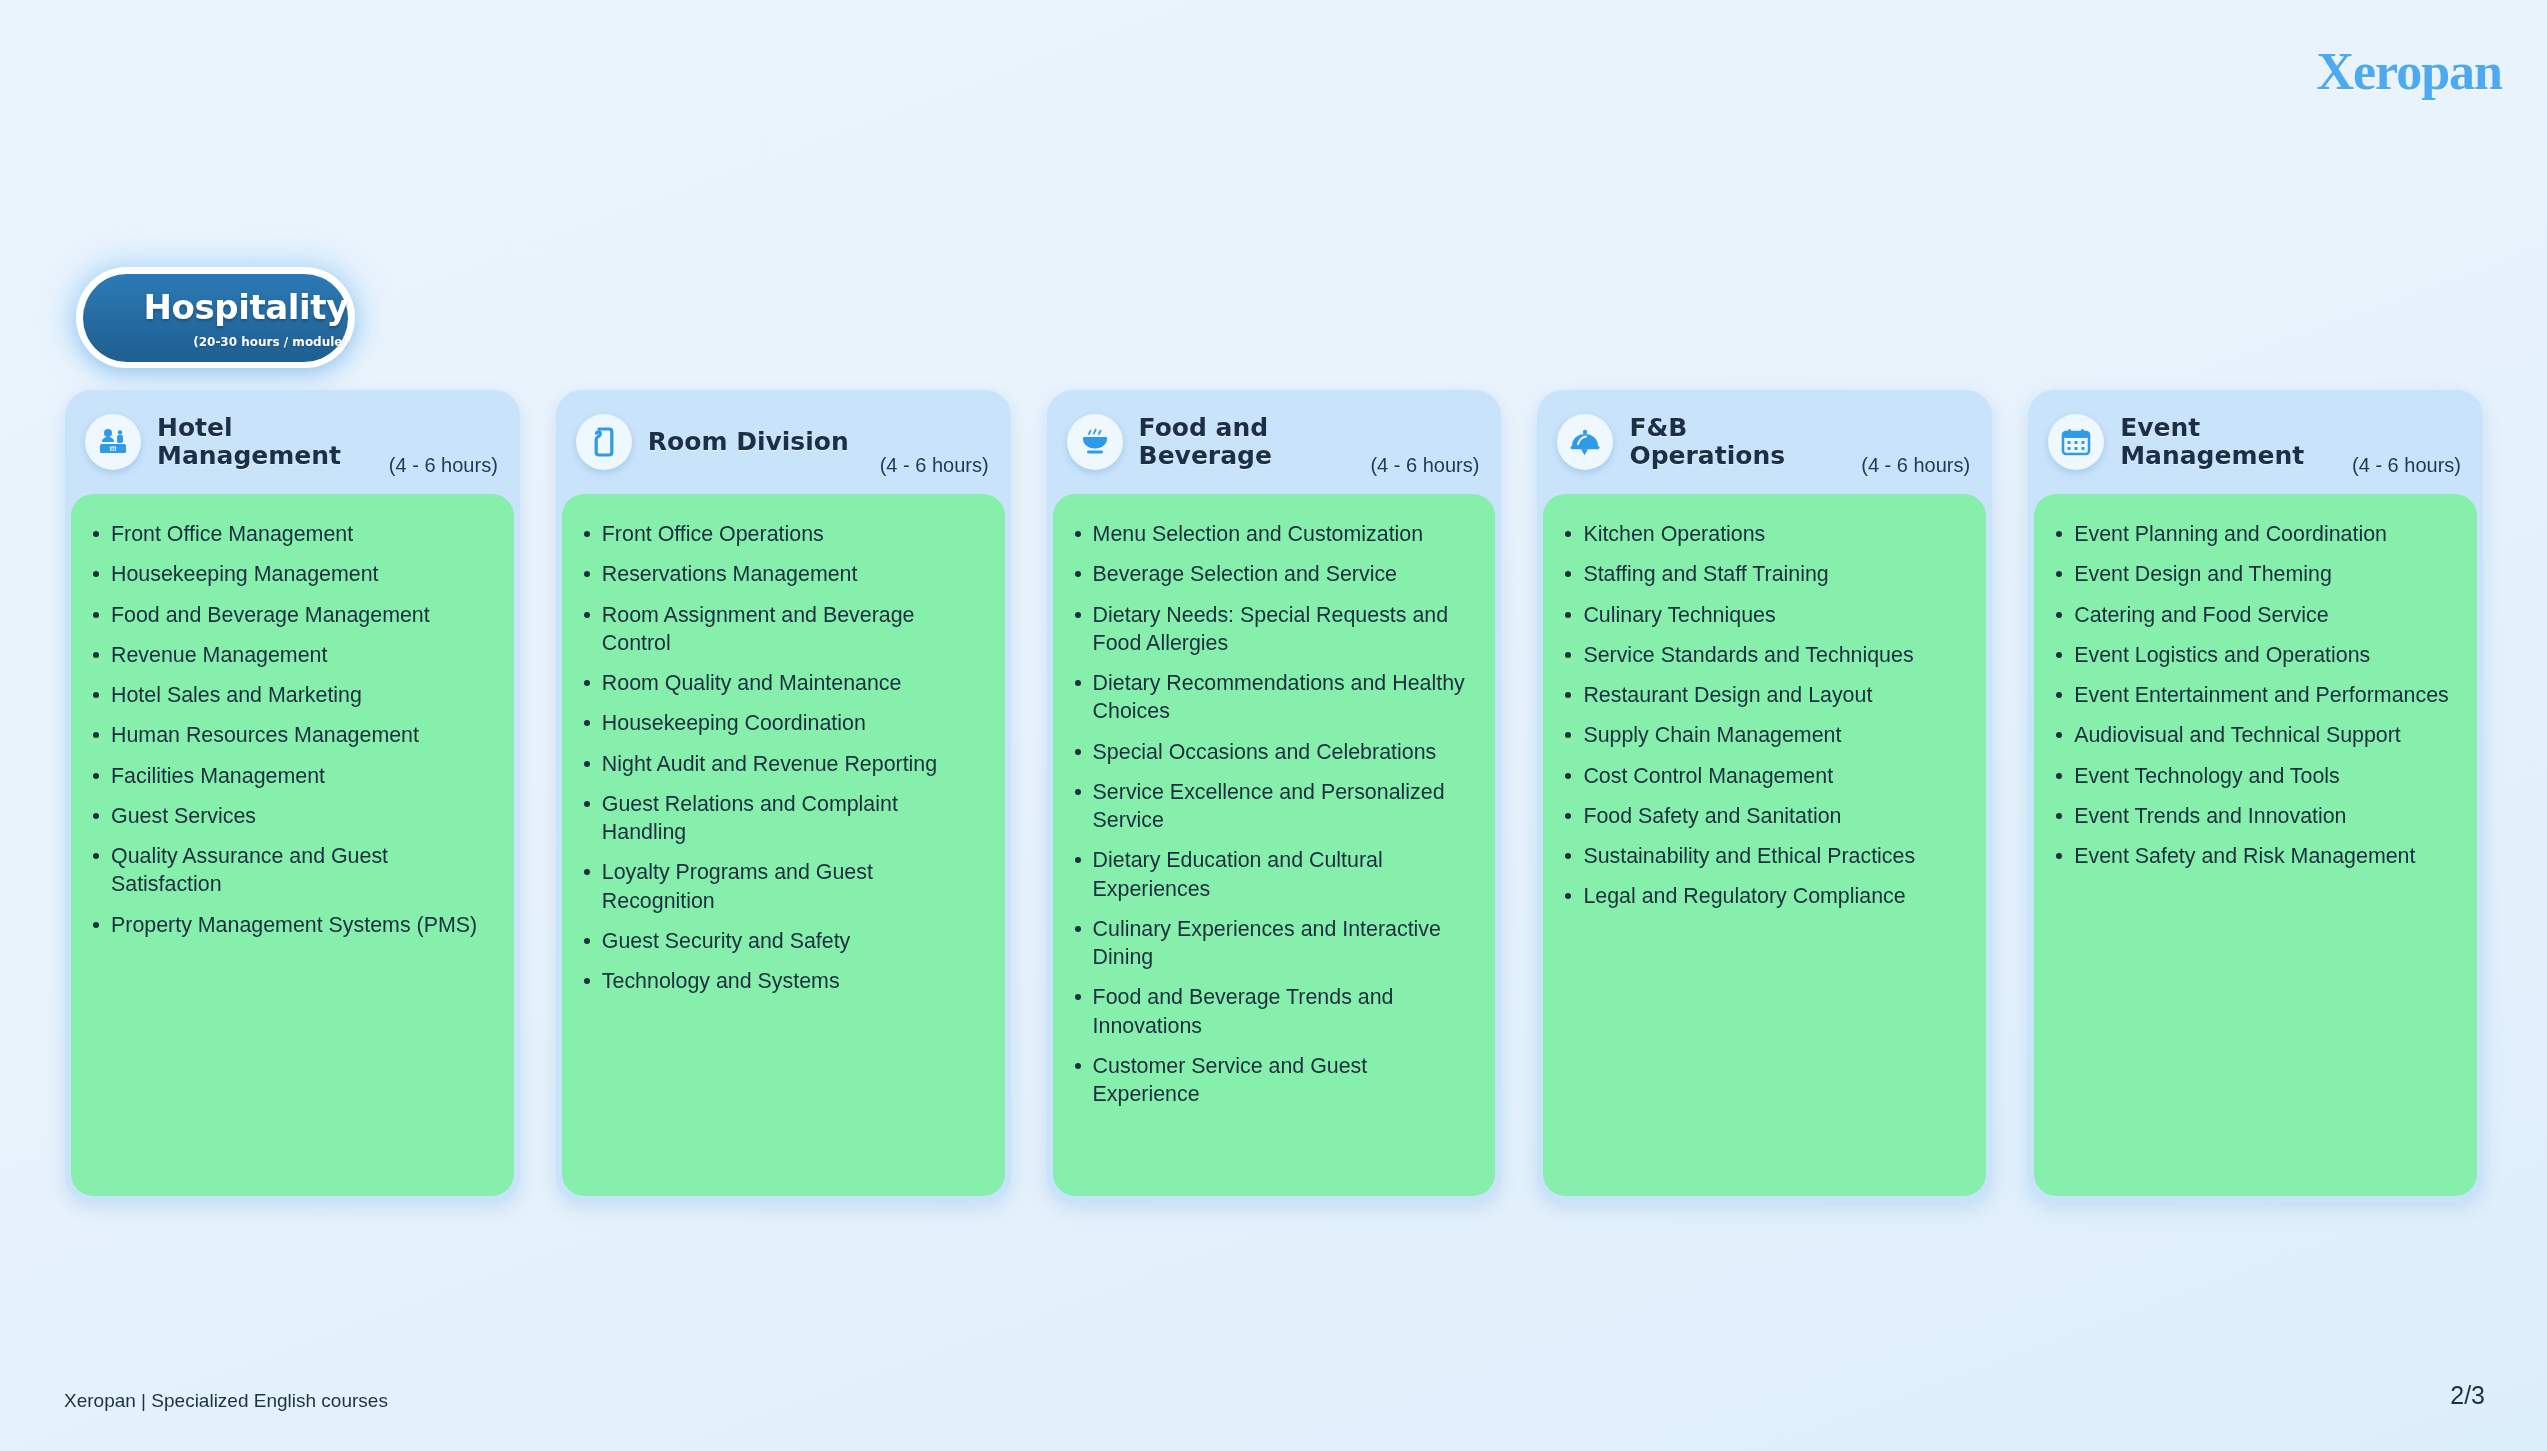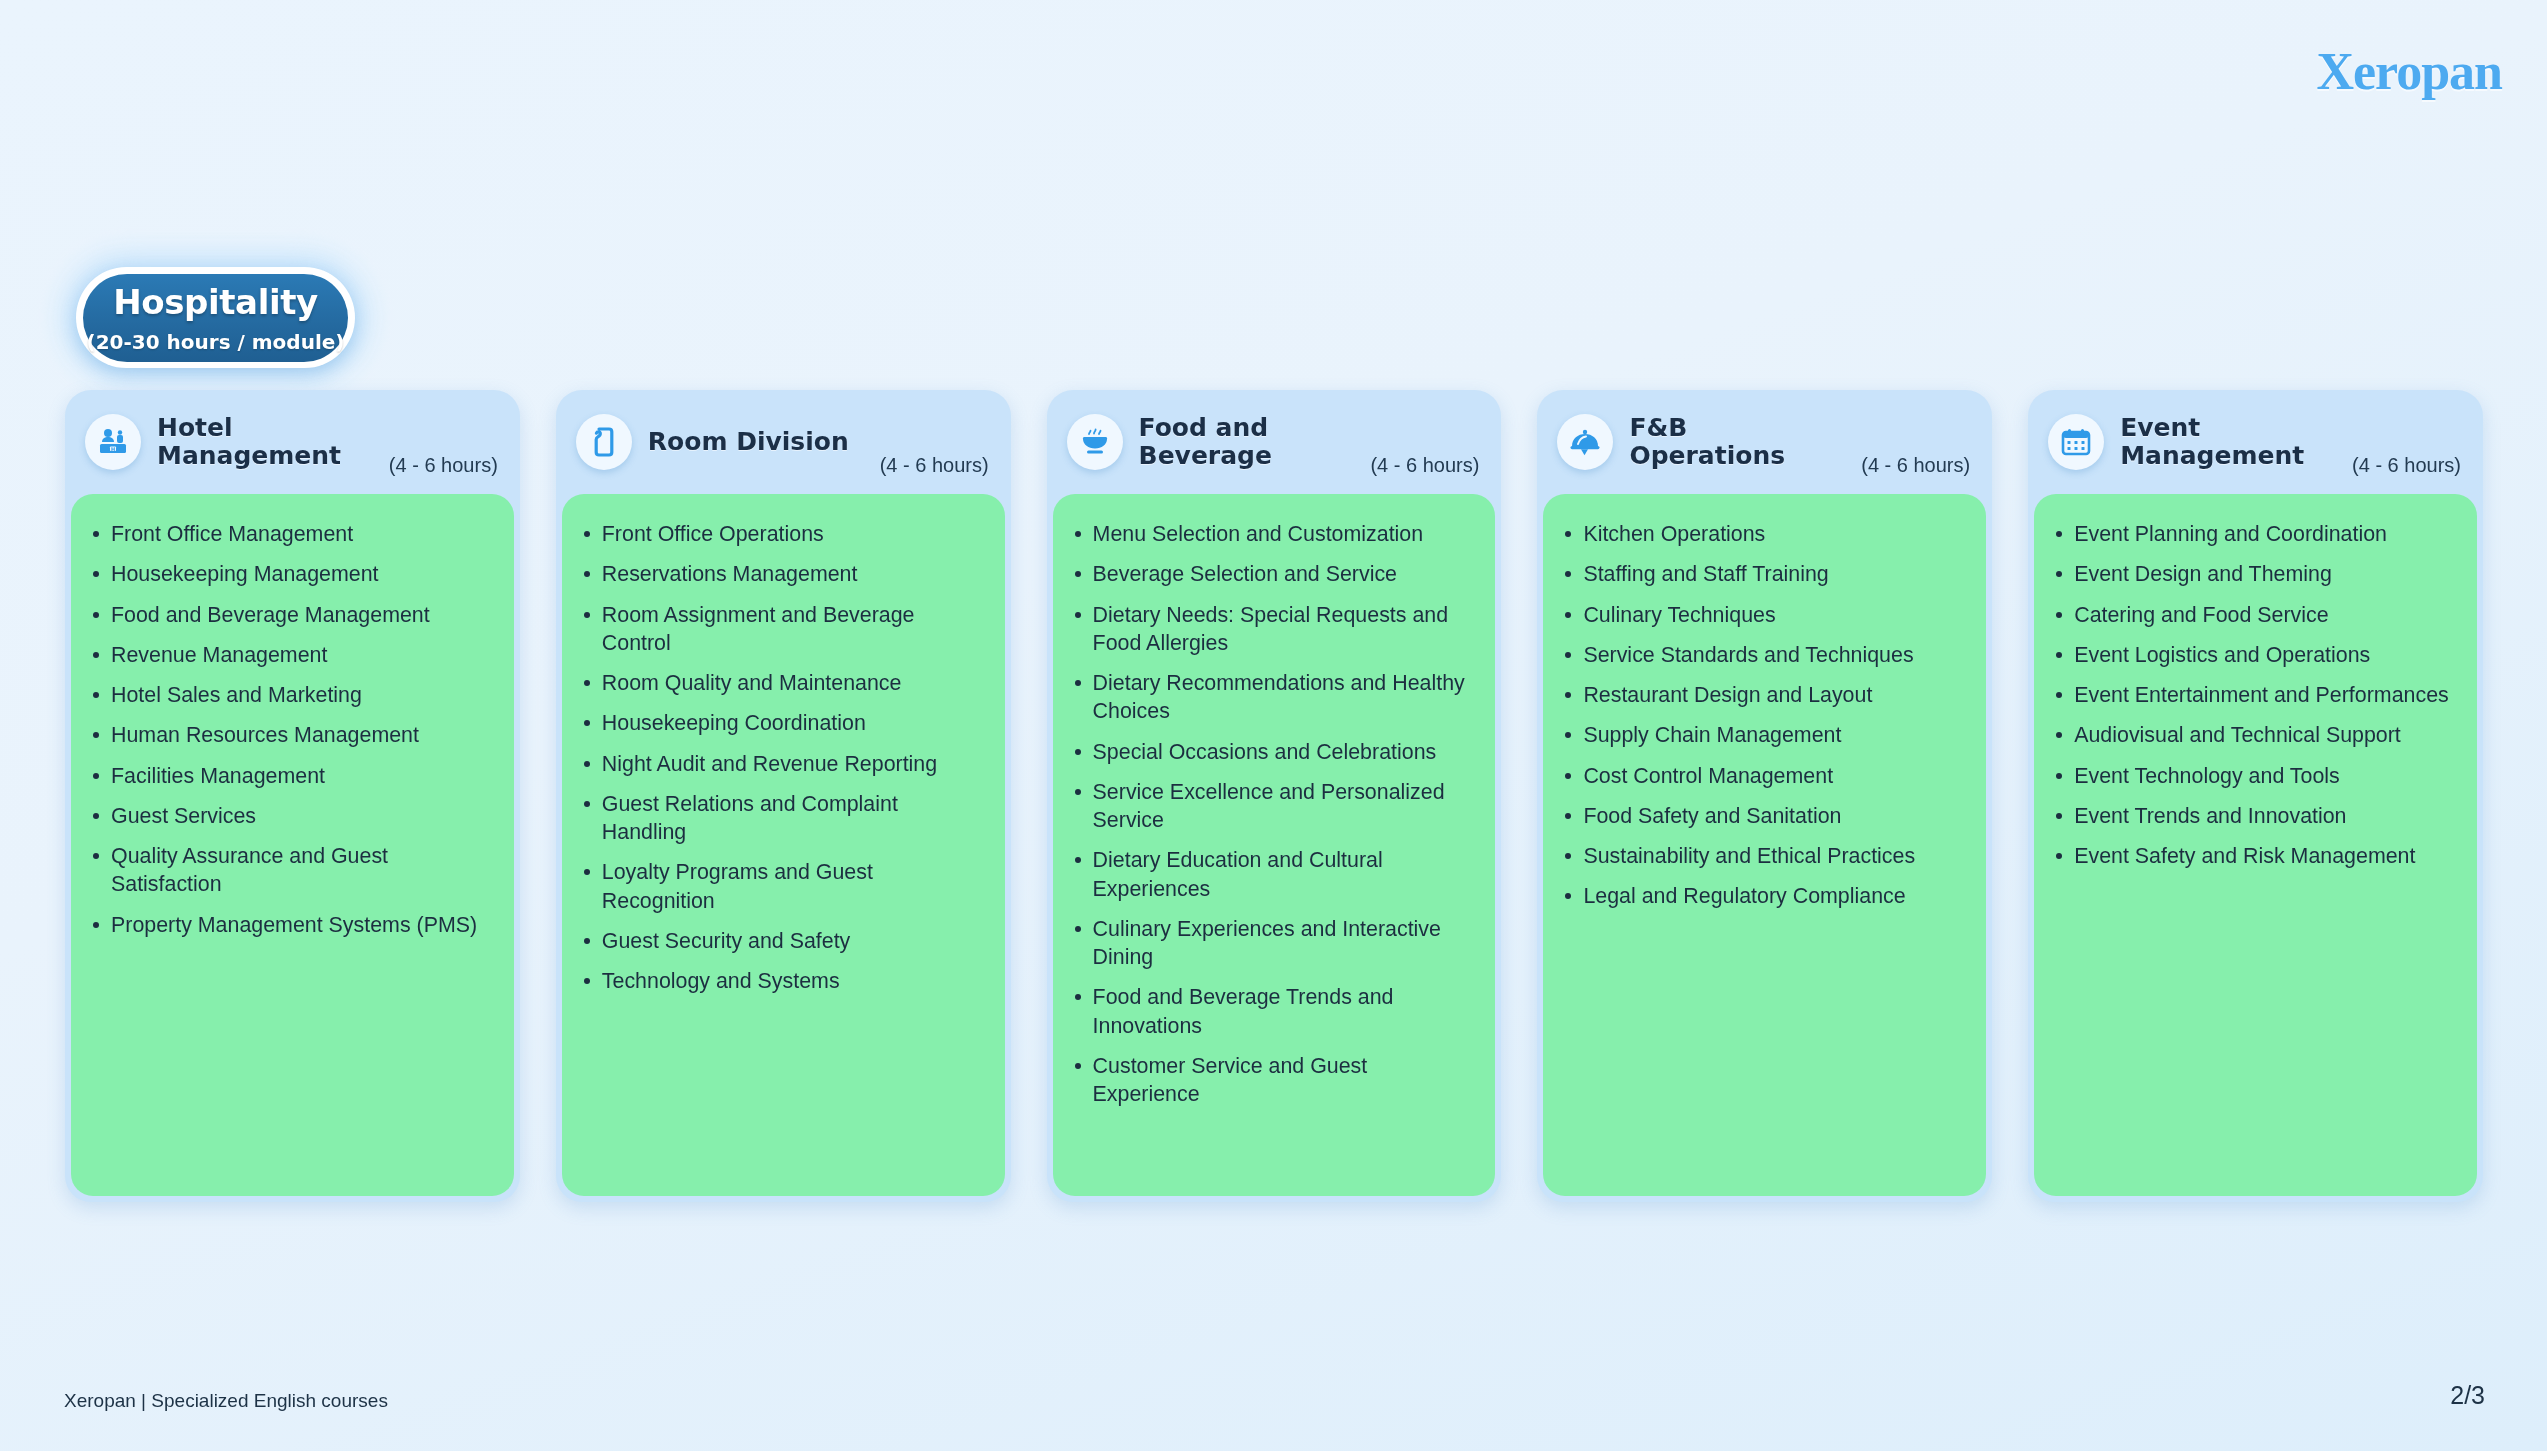--- a/index.html
+++ b/index.html
@@ -56,36 +56,36 @@
     box-shadow: 0 6px 16px rgba(60,140,210,.25);
   }
   .pill {
     position: absolute;
     left: 17px; top: 17px;
     width: 265px; height: 88px;
     border-radius: 50px;
     background: linear-gradient(180deg, #2b7ab5 0%, #24699f 60%, #1f5f92 100%);
     display: flex;
     flex-direction: column;
-    align-items: center;
+    align-items: flex-end;
     justify-content: center;
     gap: 8px;
   }
   .pill-title {
     color: #ffffff;
     font-family: "DejaVu Sans", sans-serif;
     font-size: 34px;
     font-weight: 700;
     letter-spacing: -0.4px;
     text-shadow: 0 2px 3px rgba(0,0,0,.25);
   }
   .pill-sub {
     color: #ffffff;
     font-family: "DejaVu Sans", sans-serif;
-    font-size: 20px;
+    font-size: 12px;
     font-weight: 700;
     text-shadow: 0 1px 2px rgba(0,0,0,.22);
   }
 
   
   .cards {
     position: absolute;
     left: 65px;
     top: 390px;
     width: 2418px;

